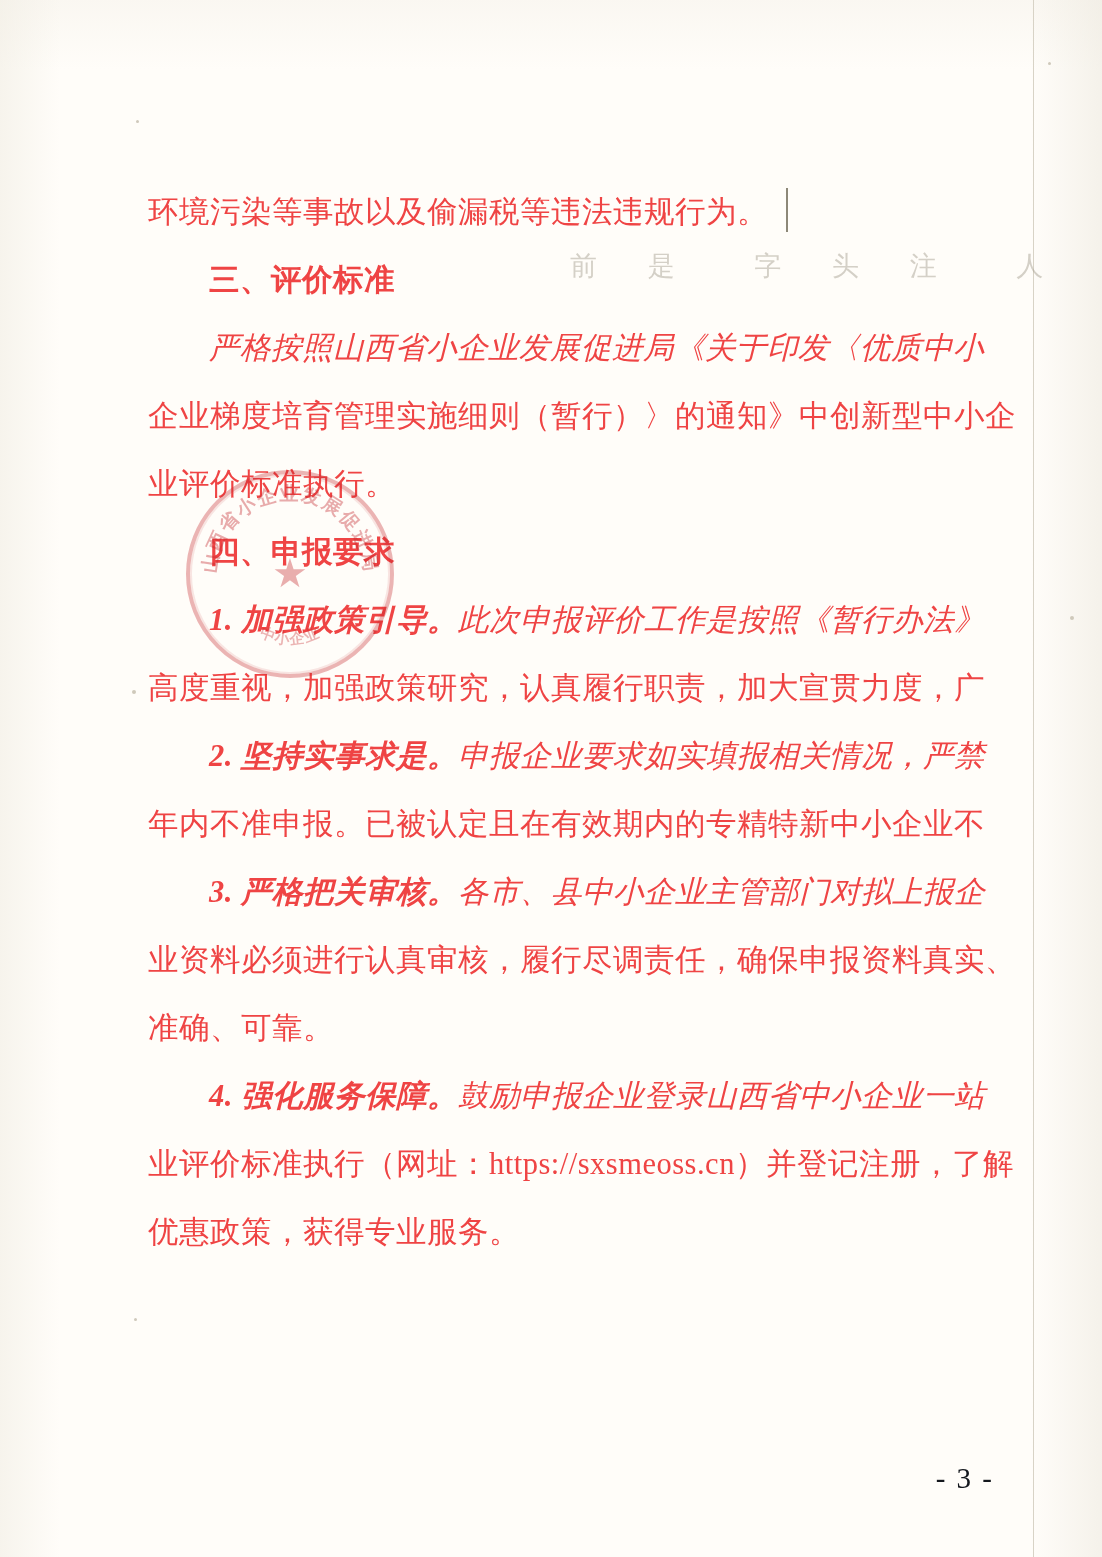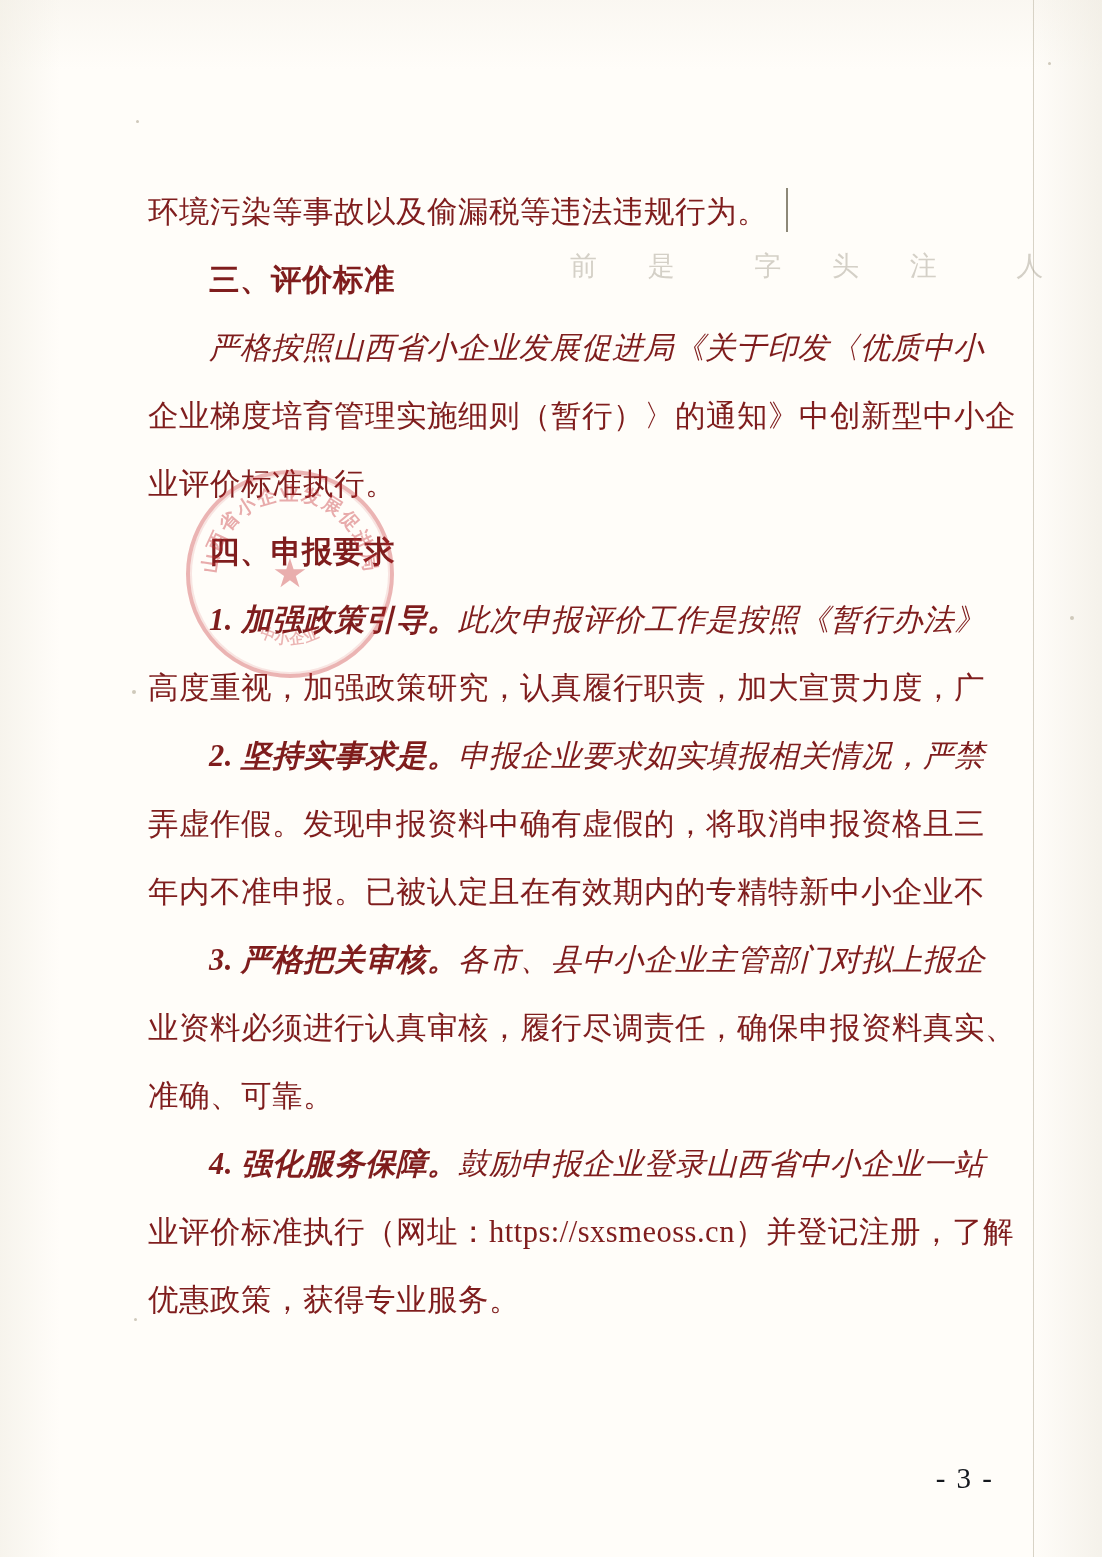--- a/index.html
+++ b/index.html
@@ -42,21 +42,21 @@
   }
   .content {
     position: absolute;
     left: 148px;
     top: 178px;
     width: 820px;
   }
   .line {
     font-size: 30.5px;
     line-height: 68px;
-    color: #7f1d1d;
+    color: #ef4444;
     letter-spacing: 0.5px;
     white-space: pre;
   }
   .indent {
     text-indent: 61px;
     font-style: italic;
   }
   .heading {
     font-weight: bold;
     text-indent: 61px;
@@ -157,21 +157,20 @@
     <div class="line indent">严格按照山西省小企业发展促进局《关于印发〈优质中小</div>
     <div class="line">企业梯度培育管理实施细则（暂行）〉的通知》中创新型中小企</div>
     <div class="line">业评价标准执行。</div>
 
     <div class="line heading">四、申报要求</div>
 
     <div class="line indent"><span class="runin-bold">1. 加强政策引导。</span><span>此次申报评价工作是按照《暂行办法》</span></div>
     <div class="line">高度重视，加强政策研究，认真履行职责，加大宣贯力度，广</div>
 
     <div class="line indent"><span class="runin-bold">2. 坚持实事求是。</span><span>申报企业要求如实填报相关情况，严禁</span></div>
-    <div class="line">弄虚作假。发现申报资料中确有虚假的，将取消申报资格且三</div>
     <div class="line">年内不准申报。已被认定且在有效期内的专精特新中小企业不</div>
 
     <div class="line indent"><span class="runin-bold">3. 严格把关审核。</span><span>各市、县中小企业主管部门对拟上报企</span></div>
     <div class="line">业资料必须进行认真审核，履行尽调责任，确保申报资料真实、</div>
     <div class="line">准确、可靠。</div>
 
     <div class="line indent"><span class="runin-bold">4. 强化服务保障。</span><span>鼓励申报企业登录山西省中小企业一站</span></div>
     <div class="line">业评价标准执行（网址：https://sxsmeoss.cn）并登记注册，了解</div>
     <div class="line">优惠政策，获得专业服务。</div>
 

